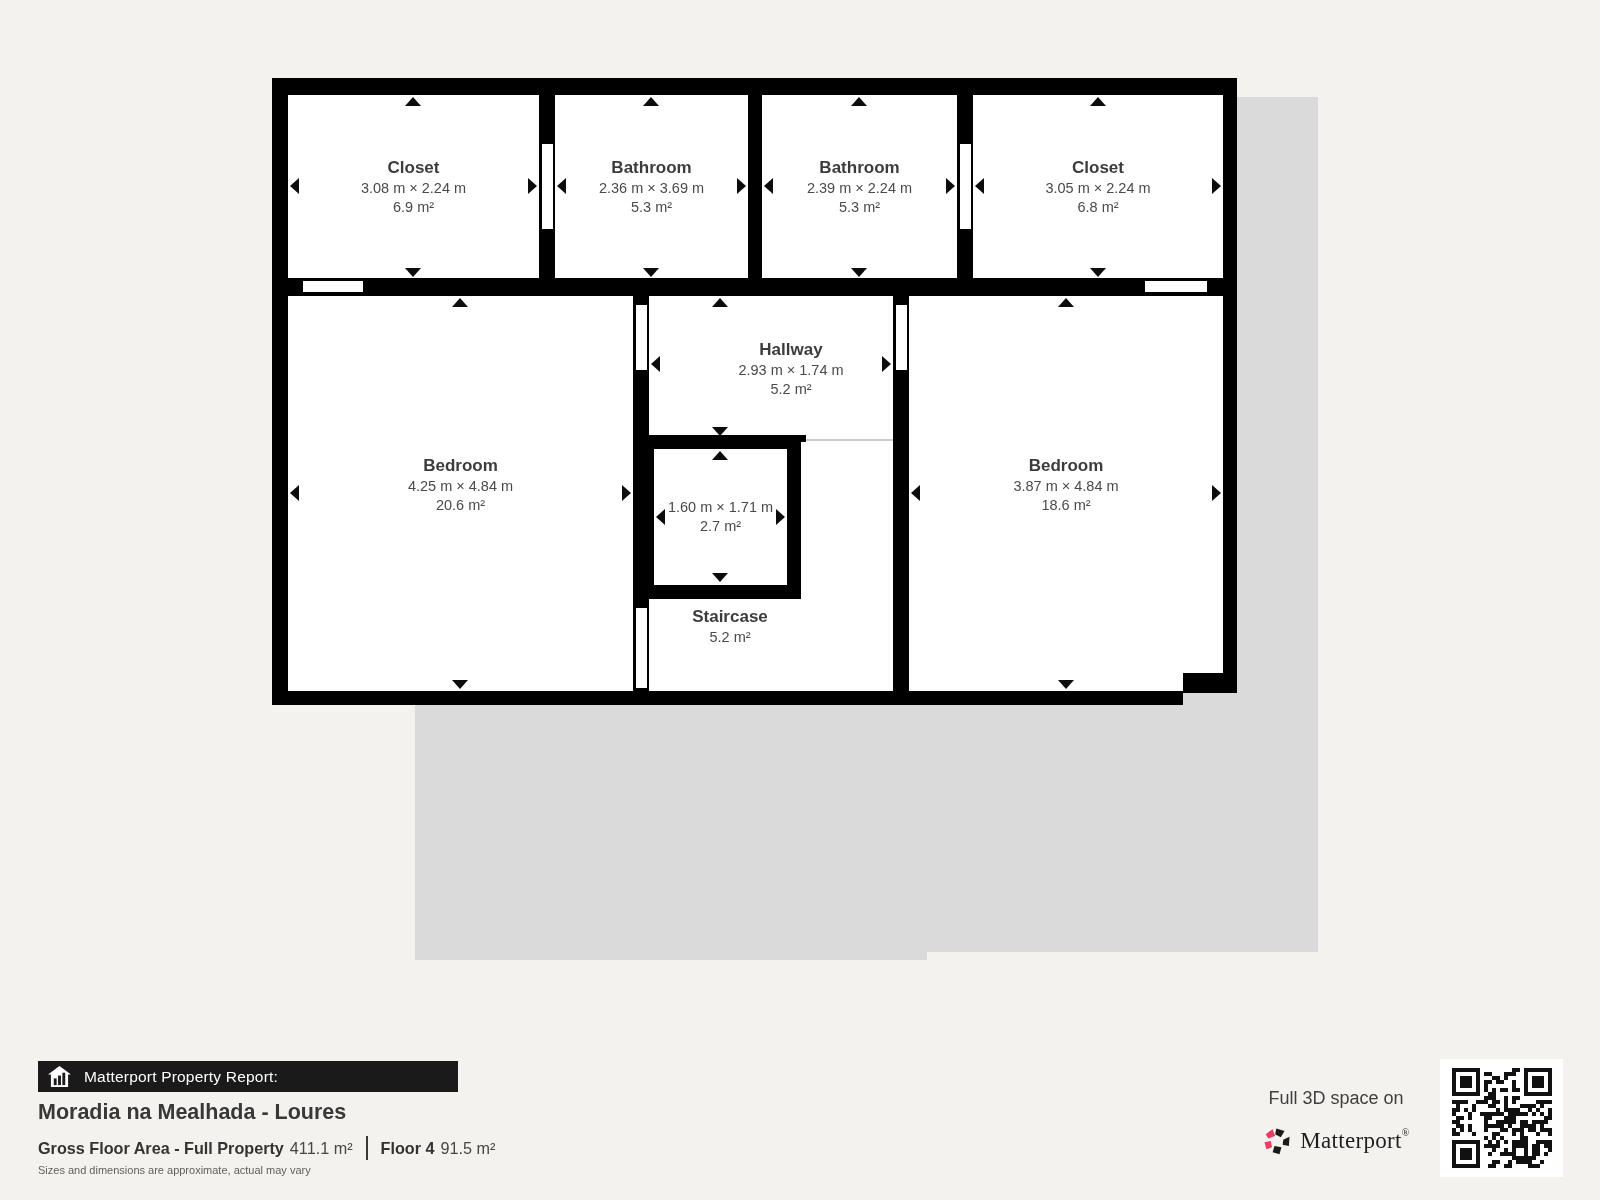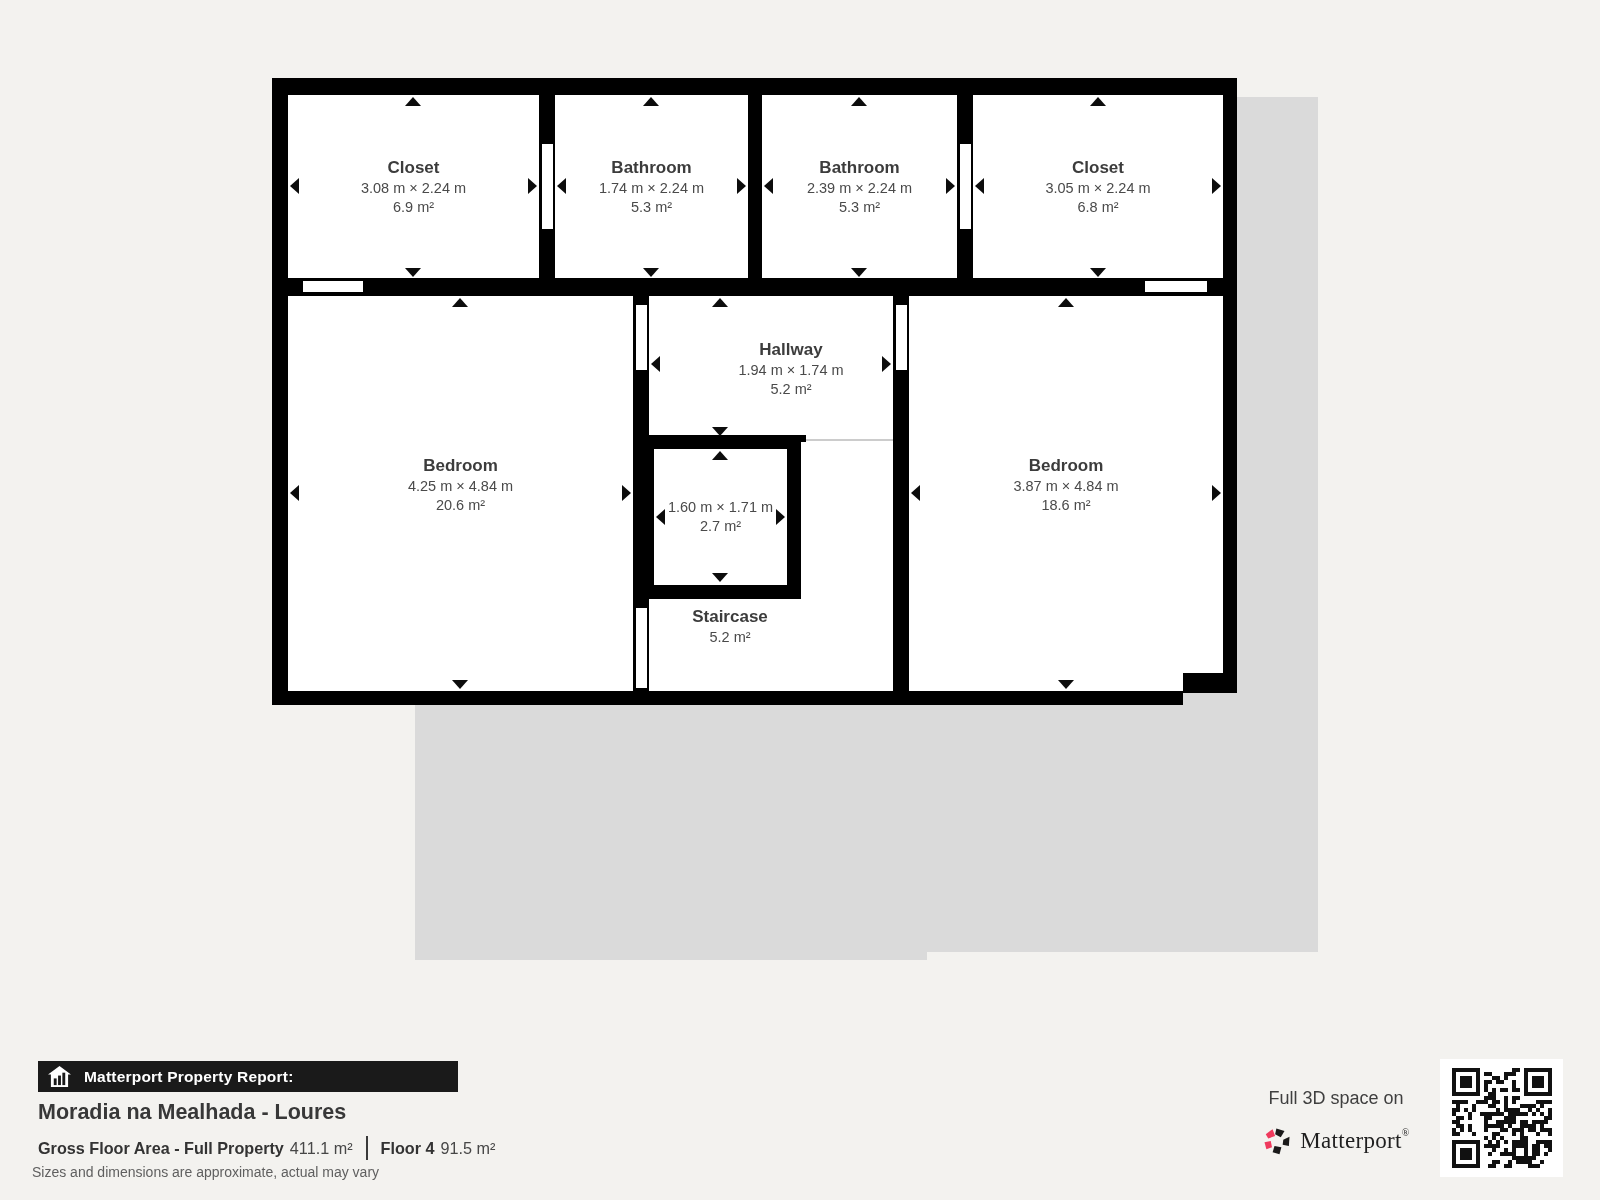--- a/index.html
+++ b/index.html
@@ -23,27 +23,27 @@
   .ar-up{border-left:8px solid transparent;border-right:8px solid transparent;border-bottom:9px solid #0c0c0c;}
   .ar-down{border-left:8px solid transparent;border-right:8px solid transparent;border-top:9px solid #0c0c0c;}
   .ar-left{border-top:8px solid transparent;border-bottom:8px solid transparent;border-right:9px solid #0c0c0c;}
   .ar-right{border-top:8px solid transparent;border-bottom:8px solid transparent;border-left:9px solid #0c0c0c;}
   .open-line{position:absolute;background:#cccccc;}
   
   .banner{
     position:absolute;left:38px;top:1061px;width:420px;height:31px;background:#1a1a1a;
     display:flex;align-items:center;padding-left:10px;box-sizing:border-box;
   }
-  .banner-label{color:#fff;font-weight:bold;font-size:15.5px;margin-left:13px;letter-spacing:.2px;}
+  .banner-label{color:#fff;font-weight:normal;font-size:15.5px;margin-left:13px;letter-spacing:.2px;}
   .prop-title{position:absolute;left:38px;top:1100px;font-size:21.5px;font-weight:bold;color:#383838;}
   .stats{position:absolute;left:38px;top:1136px;display:flex;align-items:center;font-size:16.2px;color:#474747;}
   .stats b{color:#333;}
   .stats .vdiv{width:2px;height:24px;background:#3a3a3a;margin:0 13px;}
   .stats .gap{width:6px;}
-  .disclaimer{position:absolute;left:32px;top:1164px;font-size:14px;color:#5f5f5f;}
+  .disclaimer{position:absolute;left:38px;top:1164px;font-size:11px;color:#5f5f5f;}
   
   .promo{position:absolute;left:1250px;top:1088px;width:172px;display:flex;flex-direction:column;align-items:center;}
   .visit-text{font-size:18px;color:#3f3f3f;}
   .brand-row{display:flex;align-items:center;margin-top:17px;}
   .brand-word{font-family:"Liberation Serif","DejaVu Serif",serif;font-size:23px;color:#1f1f1f;margin-left:8px;letter-spacing:.3px;}
   .brand-tm{font-size:10px;color:#1f1f1f;vertical-align:top;line-height:10px;}
   .qr-card{position:absolute;left:1440px;top:1059px;width:123px;height:118px;background:#fff;display:flex;align-items:center;justify-content:center;}
 </style>
 </head>
 <body>
@@ -81,41 +81,41 @@
   <div class="door" style="left:896px;top:305px;width:11px;height:65px;"></div>
   <div class="door" style="left:636px;top:608px;width:11px;height:80px;"></div>
 
   <div class="room-label" style="left:288px;top:95px;width:251px;height:183px;">
     <span class="rname">Closet</span>
     <span>3.08 m × 2.24 m</span>
     <span>6.9 m²</span>
   </div>
   <div class="room-label" style="left:555px;top:95px;width:193px;height:183px;">
     <span class="rname">Bathroom</span>
-    <span>1.74 m × 2.24 m</span>
+    <span>2.36 m × 3.69 m</span>
     <span>5.3 m²</span>
   </div>
   <div class="room-label" style="left:762px;top:95px;width:195px;height:183px;">
     <span class="rname">Bathroom</span>
     <span>2.39 m × 2.24 m</span>
     <span>5.3 m²</span>
   </div>
   <div class="room-label" style="left:973px;top:95px;width:250px;height:183px;">
     <span class="rname">Closet</span>
     <span>3.05 m × 2.24 m</span>
     <span>6.8 m²</span>
   </div>
   <div class="room-label" style="left:288px;top:296px;width:345px;height:376px;">
     <span class="rname">Bedroom</span>
     <span>4.25 m × 4.84 m</span>
     <span>20.6 m²</span>
   </div>
   <div class="room-label" style="left:649px;top:296px;width:284px;height:144px;">
     <span class="rname">Hallway</span>
-    <span>1.94 m × 1.74 m</span>
+    <span>2.93 m × 1.74 m</span>
     <span>5.2 m²</span>
   </div>
   <div class="room-label" style="left:654px;top:449px;width:133px;height:136px;">
     <span>1.60 m × 1.71 m</span>
     <span>2.7 m²</span>
   </div>
   <div class="room-label" style="left:909px;top:296px;width:314px;height:376px;">
     <span class="rname">Bedroom</span>
     <span>3.87 m × 4.84 m</span>
     <span>18.6 m²</span>

